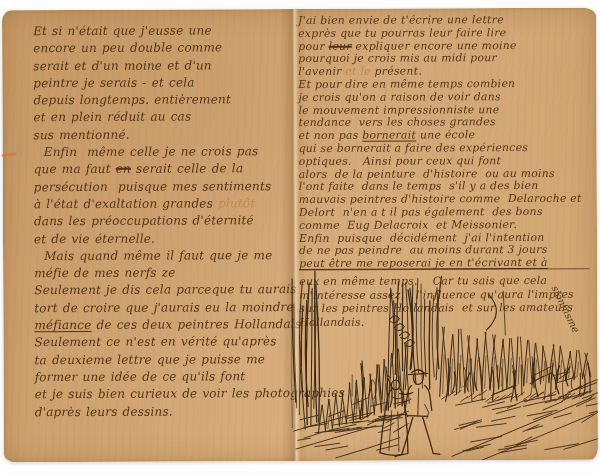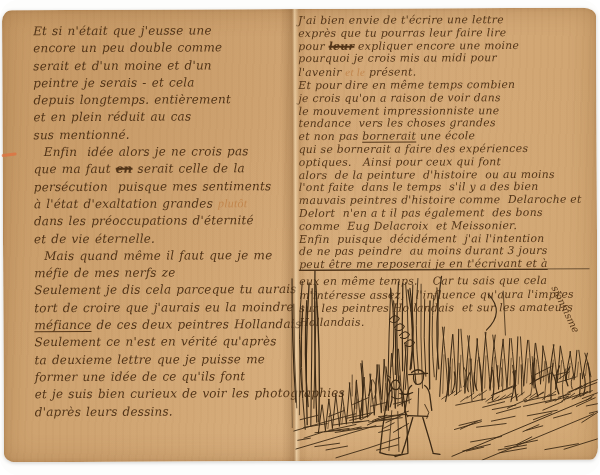--- a/index.html
+++ b/index.html
@@ -23,23 +23,23 @@
   }
   .edge-mark{
     position:absolute;left:-1px;top:143px;width:15px;height:3px;background:#e0703f;
     opacity:.75;border-radius:2px;transform:rotate(-7deg);z-index:2;
   }
   .lines{position:absolute;z-index:2;color:var(--ink);font-style:italic;}
   .line{white-space:pre;}
   #left-lines{left:31px;top:13px;font-size:12px;line-height:17.3px;letter-spacing:.2px;word-spacing:1px;}
   #rtop{left:296px;top:6px;font-size:10.8px;line-height:12.8px;letter-spacing:.3px;}
   #rbot{left:296px;top:266px;font-size:10.8px;line-height:13.6px;letter-spacing:.3px;}
-  .strike{text-decoration:line-through;text-decoration-thickness:2px;font-weight:bold;}
+  .strike{text-decoration:line-through;text-decoration-thickness:2px;}
   .u{text-decoration:underline;text-underline-offset:2px;}
-  .light{color:var(--ink-light);font-family:Liberation Serif, serif;}
+  .light{color:var(--ink-light);}
   .margin-word{
     position:absolute;left:556px;top:276px;z-index:5;color:var(--ink);
     font-style:italic;font-size:10px;transform:rotate(64deg);transform-origin:left top;
   }
   #sketch{position:absolute;left:288px;top:256px;width:306px;height:196px;z-index:4;pointer-events:none;}
 </style>
 </head>
 <body>
 
 <div class="scene">
@@ -47,21 +47,21 @@
     <div class="edge-mark"></div>
 
     <div id="left-lines" class="lines">
         <div class="line"><span>Et si n'était que j'eusse une</span></div>
         <div class="line"><span>encore un peu double comme</span></div>
         <div class="line"><span>serait et d'un moine et d'un</span></div>
         <div class="line"><span>peintre je serais - et cela</span></div>
         <div class="line"><span>depuis longtemps. entièrement</span></div>
         <div class="line"><span>et en plein réduit au cas</span></div>
         <div class="line"><span>sus mentionné.</span></div>
-        <div class="line"><span>  Enfin  idée alors je ne crois pas</span></div>
+        <div class="line"><span>  Enfin  même celle je ne crois pas</span></div>
         <div class="line"><span>que ma faut </span><span class="strike">en</span><span> serait celle de la</span></div>
         <div class="line"><span>persécution  puisque mes sentiments</span></div>
         <div class="line"><span>à l'état d'exaltation grandes </span><span class="light">plutôt</span></div>
         <div class="line"><span>dans les préoccupations d'éternité</span></div>
         <div class="line"><span>et de vie éternelle.</span></div>
         <div class="line"><span>  Mais quand même il faut que je me</span></div>
         <div class="line"><span>méfie de mes nerfs ze</span></div>
         <div class="line"><span>Seulement je dis cela parceque tu aurais</span></div>
         <div class="line"><span>tort de croire que j'aurais eu la moindre</span></div>
         <div class="line"><span class="u">méfiance</span><span> de ces deux peintres Hollandais</span></div>

